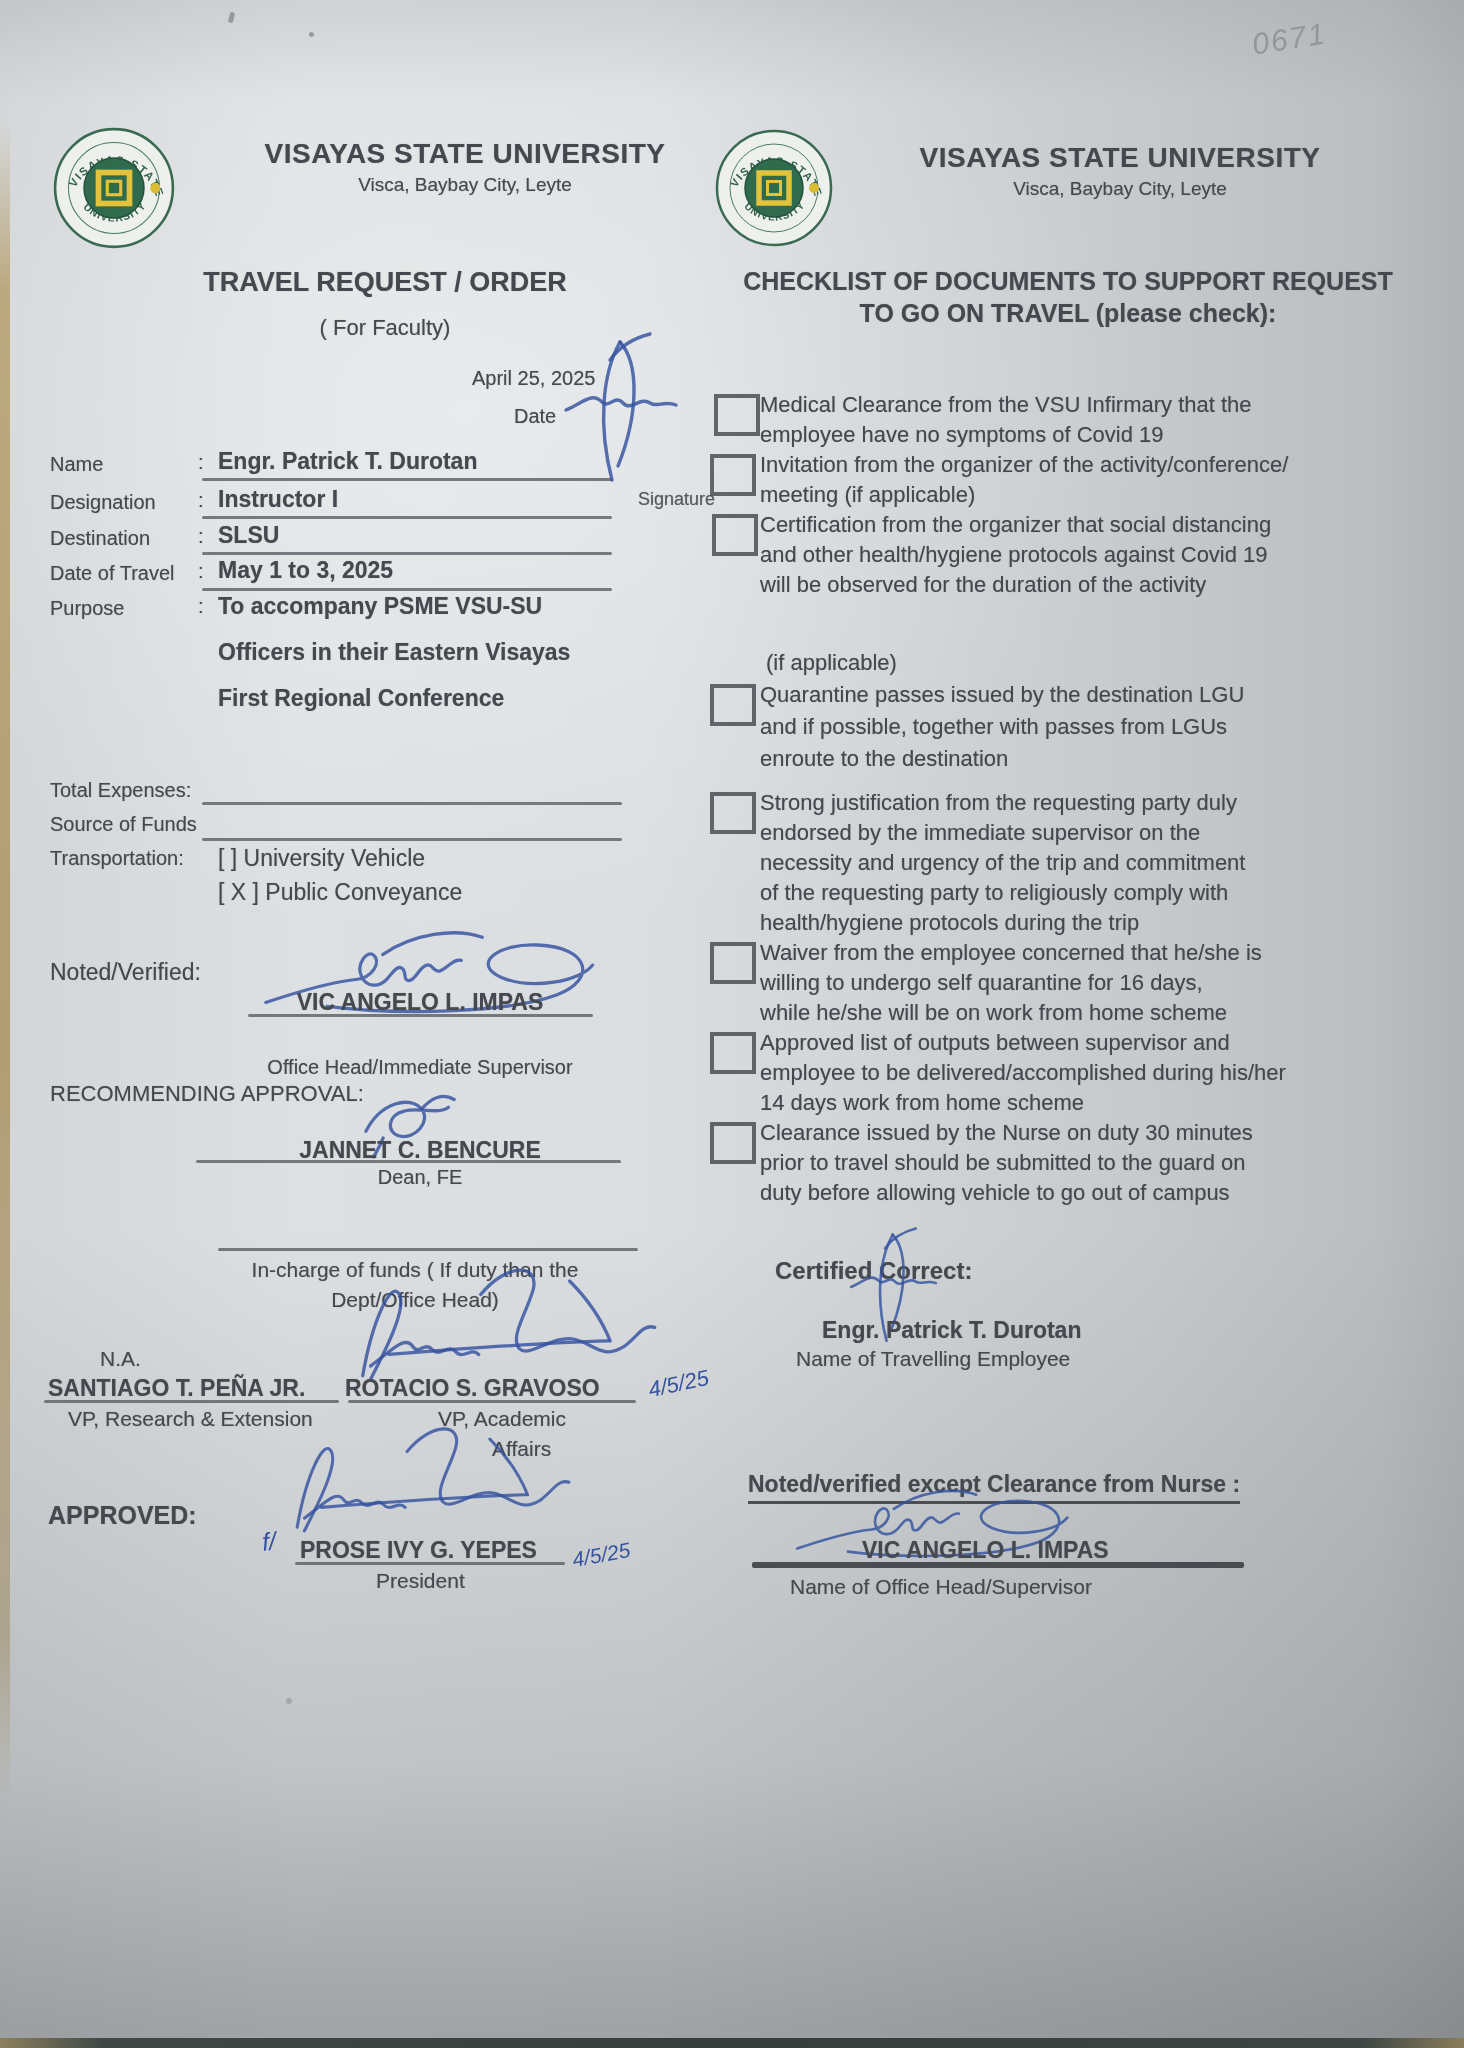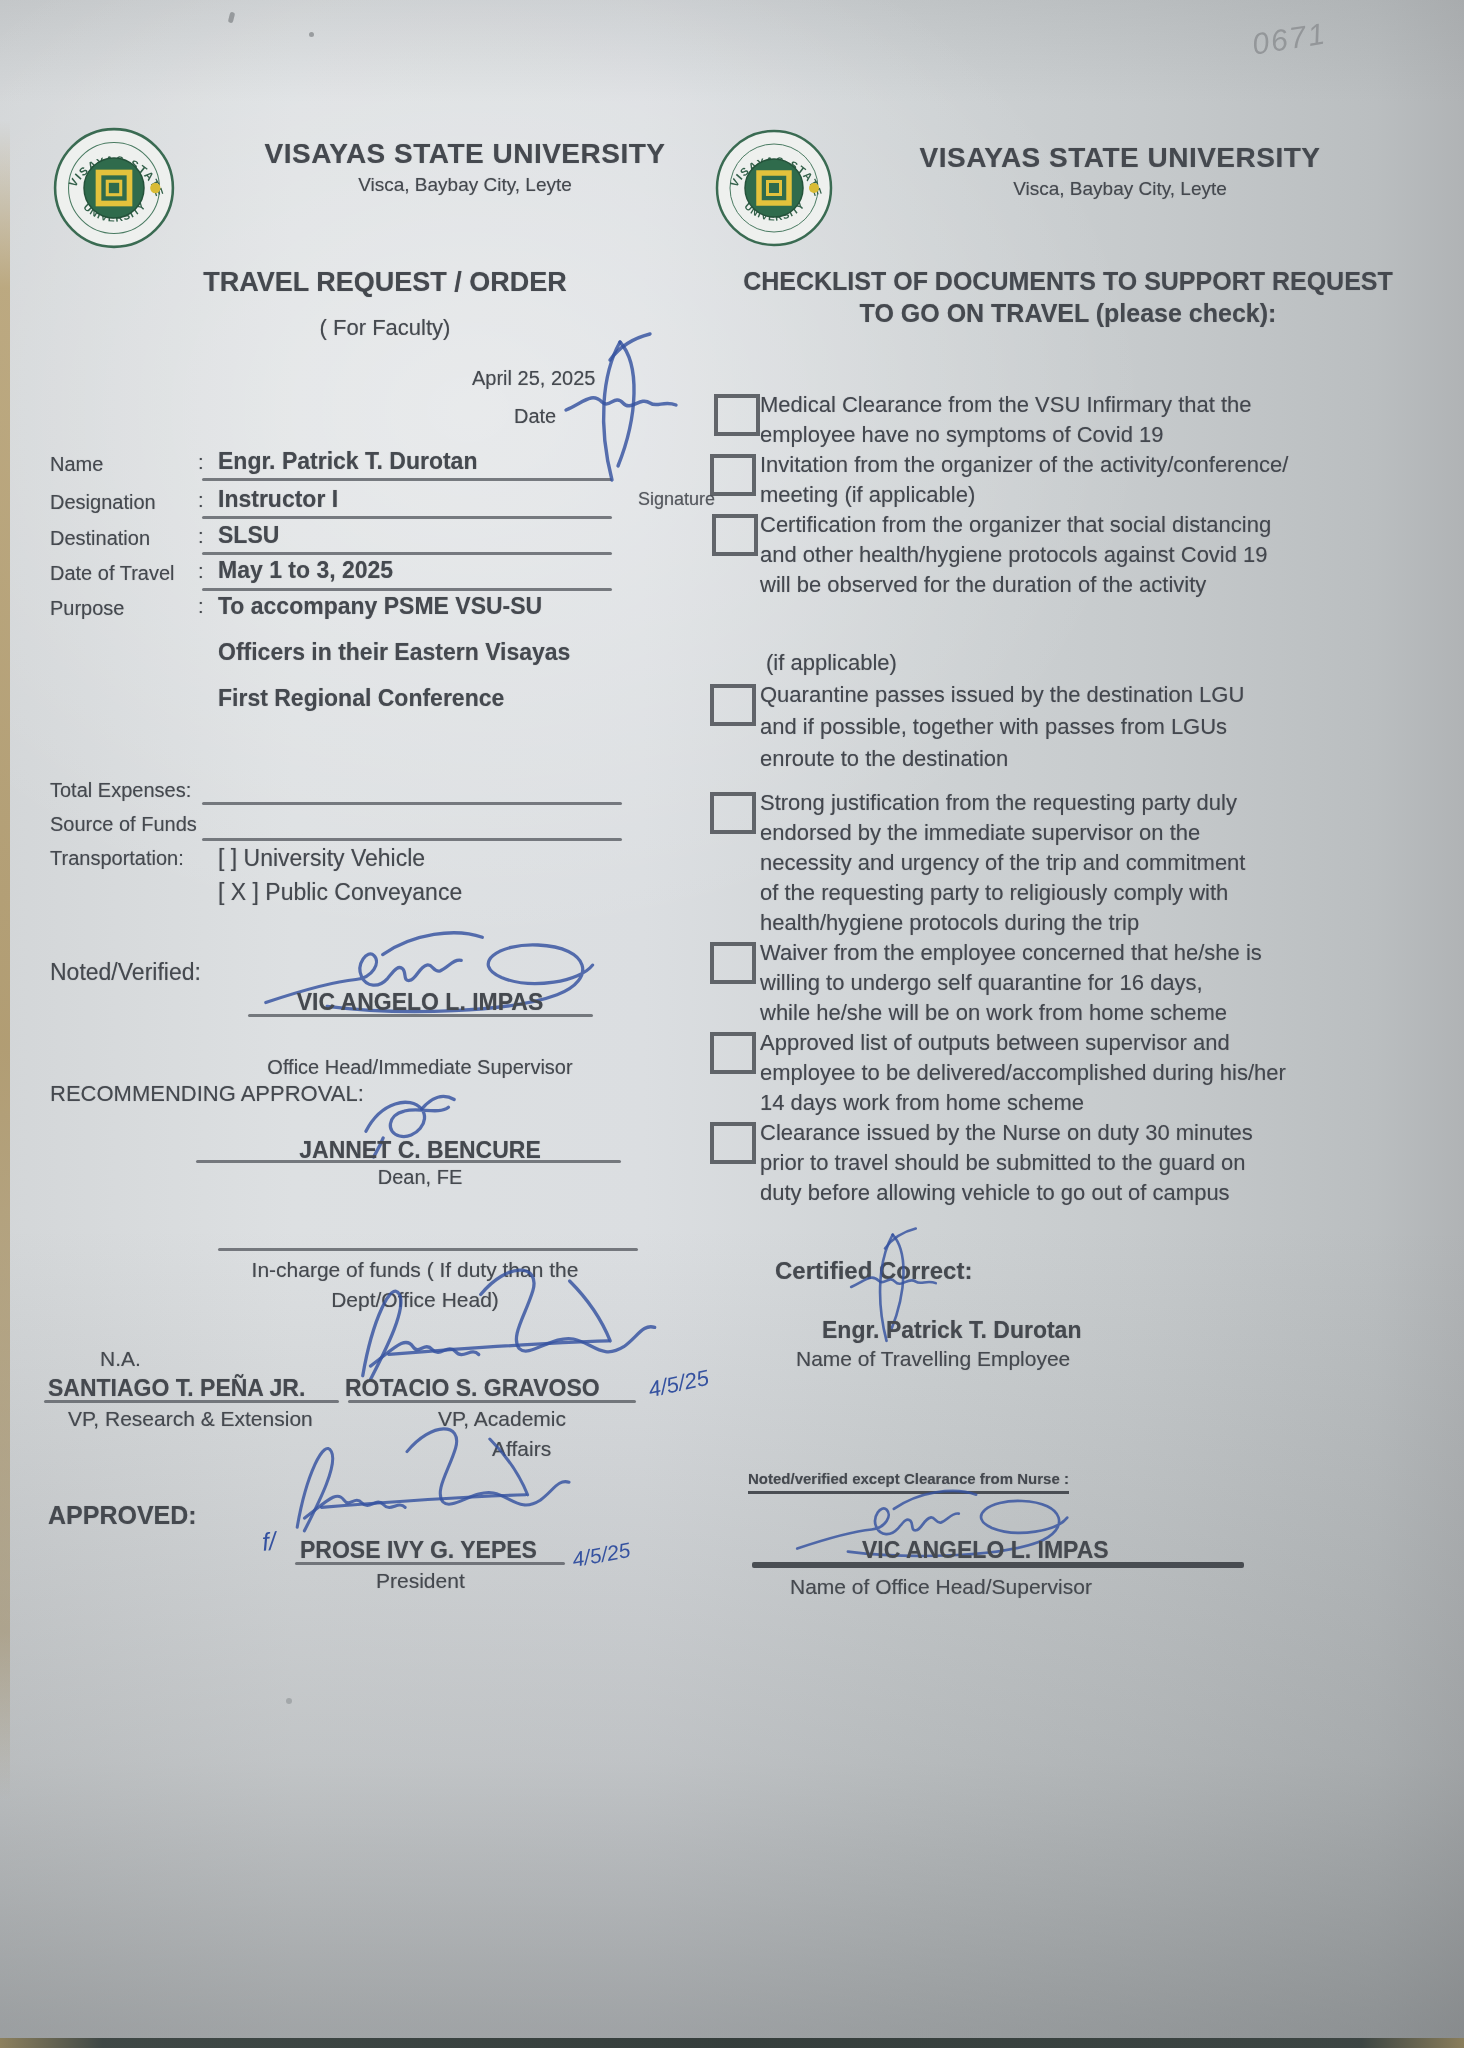--- a/index.html
+++ b/index.html
@@ -222,21 +222,21 @@
   <div class="t b" style="left:775px;top:1256px;font-size:24px;">Certified Correct:</div>
   <svg class="sig" style="left:845px;top:1212px;" width="100" height="150" viewBox="0 0 130 160">
     <path d="M62,12 C44,44 40,96 54,150"></path>
     <path d="M62,12 C82,34 80,86 60,136"></path>
     <path d="M8,80 C26,72 34,62 44,72 C51,79 57,64 65,73 C73,82 82,66 92,73 C99,78 106,70 118,75"></path>
     <path d="M52,30 C62,16 76,8 92,4"></path>
   </svg>
   <div class="t b" style="left:822px;top:1316px;font-size:23px;">Engr. Patrick T. Durotan</div>
   <div class="t" style="left:796px;top:1346px;font-size:21px;">Name of Travelling Employee</div>
 
-  <div class="t b" style="left:748px;top:1470px;font-size:15px;border-bottom:3px solid #4a4e54;padding-bottom:2px;">Noted/verified except Clearance from Nurse :</div>
+  <div class="t b" style="left:748px;top:1470px;font-size:23px;border-bottom:3px solid #4a4e54;padding-bottom:2px;">Noted/verified except Clearance from Nurse :</div>
   <svg class="sig" style="left:765px;top:1482px;" width="340" height="95" viewBox="0 0 360 120">
     <path d="M6,84 C48,70 78,62 100,60 C118,58 126,42 119,35 C112,28 100,44 106,57 C111,68 124,69 133,59 C139,52 144,44 149,49 C153,53 149,62 156,61 C163,60 166,47 174,45 C180,43 181,53 188,51 C196,48 202,38 210,40"></path>
     <path d="M70,88 C150,98 262,94 310,76 C352,60 344,26 290,24 C248,22 220,44 252,58 C284,71 334,62 347,45"></path>
     <path d="M128,34 C160,12 204,6 232,16"></path>
   </svg>
   <div class="t b" style="left:862px;top:1536px;font-size:23px;">VIC ANGELO L. IMPAS</div>
   <div class="line" style="left:752px;top:1562px;width:492px;height:6px;background:#3c4046;opacity:.9;"></div>
   <div class="t" style="left:790px;top:1574px;font-size:21px;">Name of Office Head/Supervisor</div>
 
 </div>

